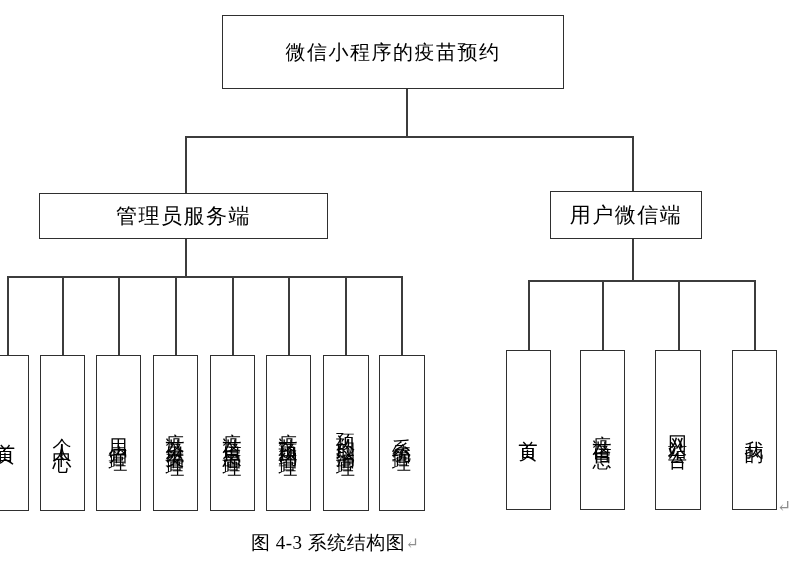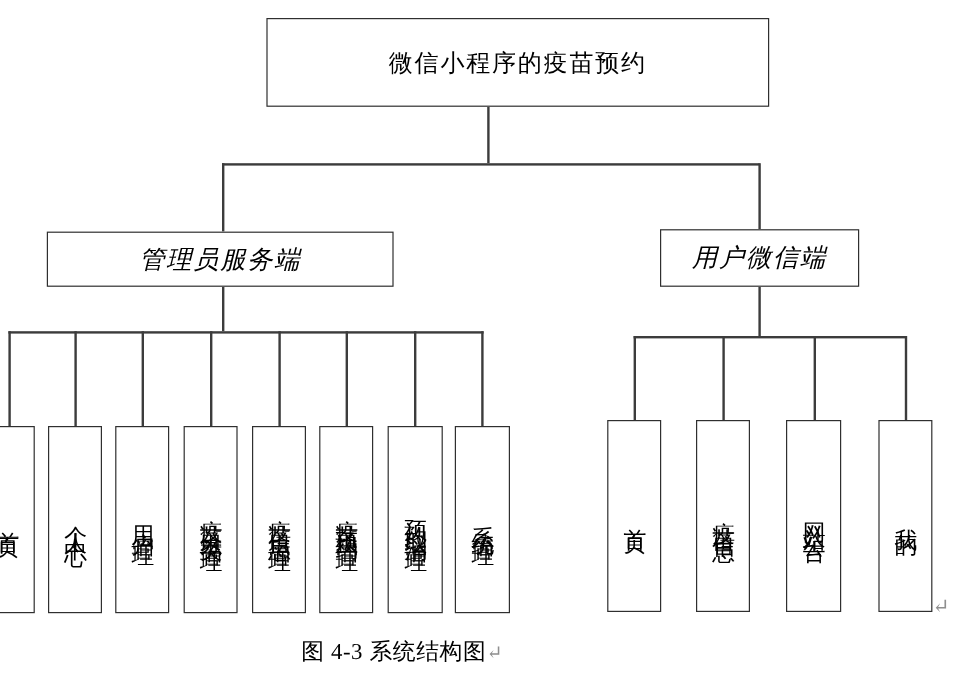--- a/index.html
+++ b/index.html
@@ -20,28 +20,28 @@
   }
   .node{
     position:absolute;
     background:var(--bg);
     border:1.5px solid var(--border);
     display:flex;align-items:center;justify-content:center;
     color:var(--text);
     z-index:2;
   }
   .node-root{
-    left:222px;top:15px;width:419px;height:74px;
+    left:222px;top:15px;width:342px;height:74px;
     font-size:20px;letter-spacing:1.5px;
   }
   .node-l2{
-    font-size:21px;letter-spacing:1.5px;font-style:italic;
+    font-size:21px;letter-spacing:1.5px;
   }
   .node-admin{left:39px;top:193px;width:289px;height:46px;}
-  .node-user{left:550px;top:191px;width:166px;height:48px;}
+  .node-user{left:550px;top:191px;width:152px;height:48px;}
   .leaf{
     position:absolute;
     background:var(--bg);
     border:1.5px solid var(--border);
     display:flex;align-items:center;justify-content:center;
     color:var(--text);
     z-index:2;
   }
   .leaf-l{top:355px;height:156px;}
   .leaf-r{top:350px;height:160px;}

